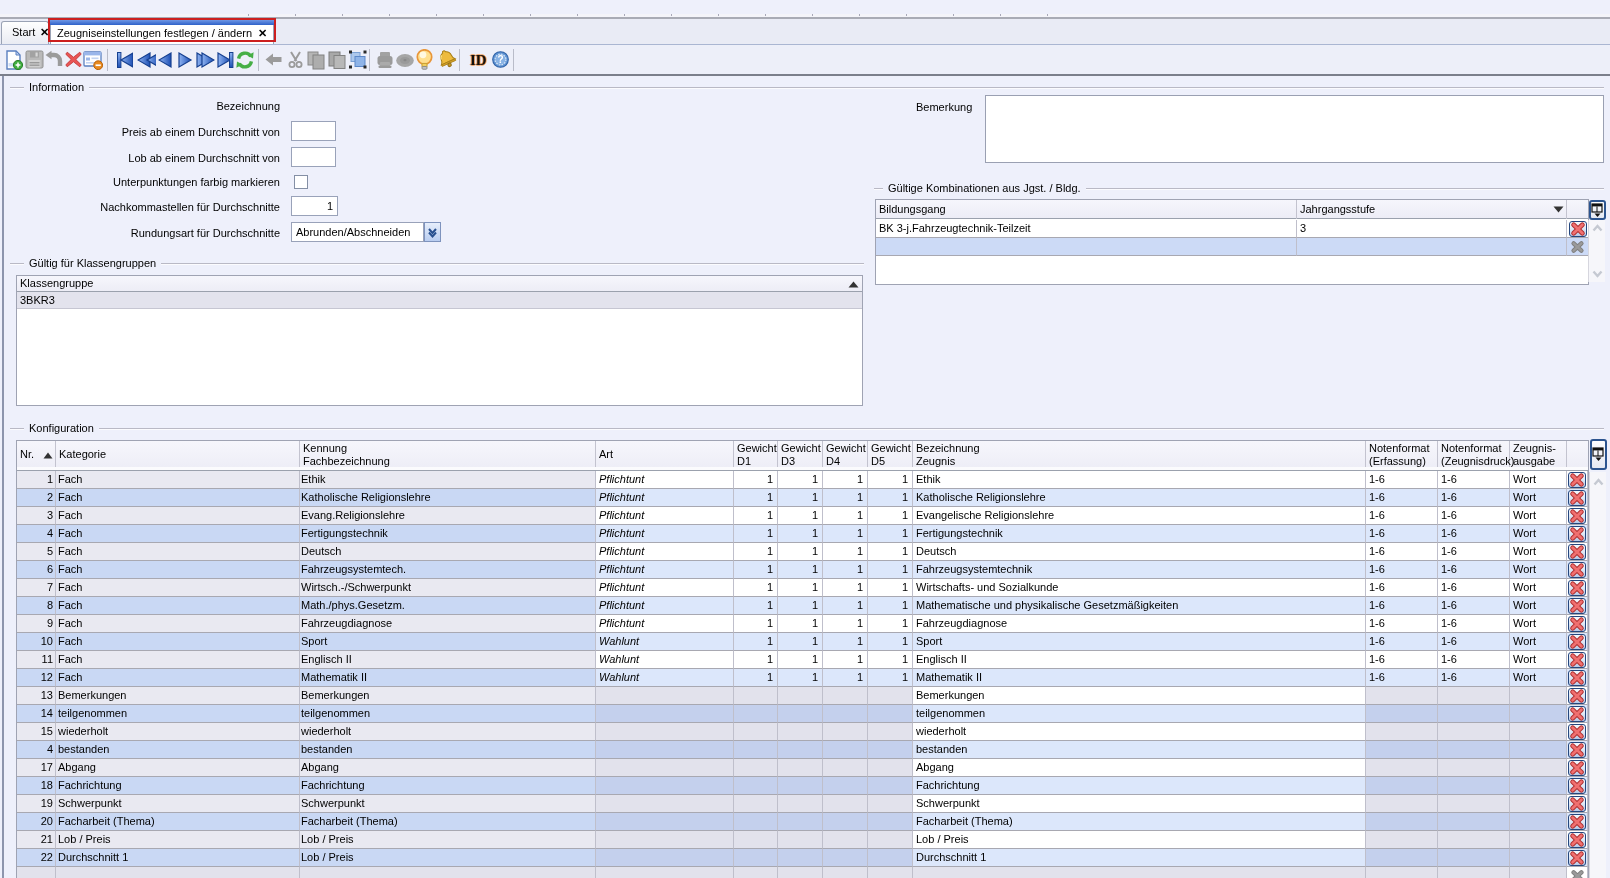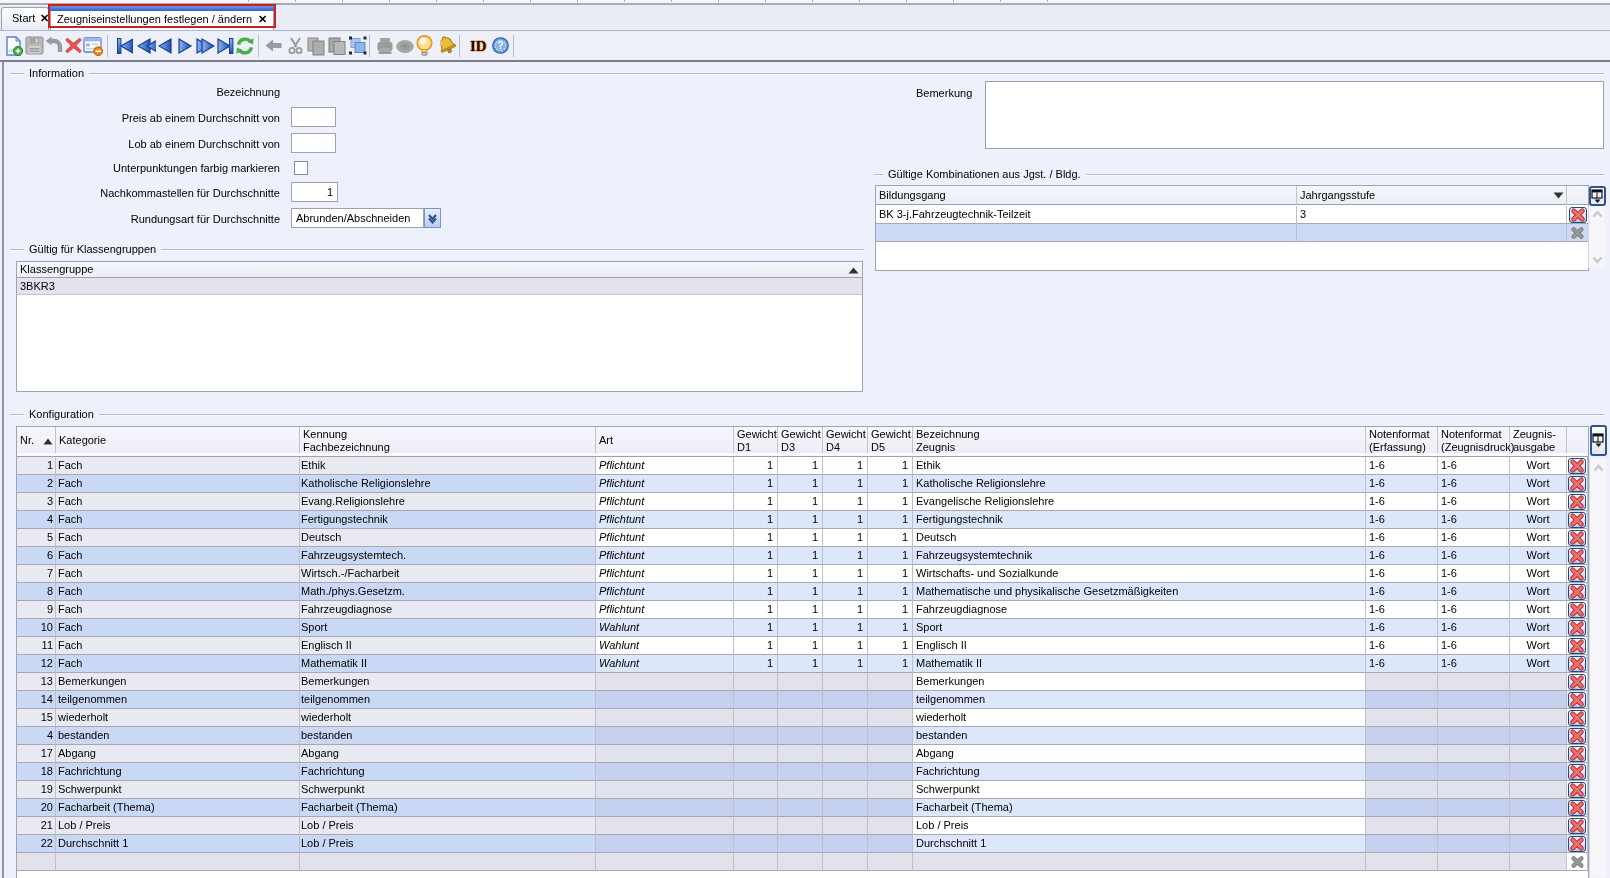--- a/index.html
+++ b/index.html
@@ -1,17 +1,17 @@
 <!DOCTYPE html>
 <html><head><meta charset="utf-8">
 <style>
 *{margin:0;padding:0;box-sizing:border-box;}
 html,body{width:1610px;height:878px;overflow:hidden;}
 body{font-family:"Liberation Sans",sans-serif;font-size:11px;color:#000;background:#eef0fb;}
-#app{position:relative;width:1610px;height:626px;}
+#app{position:relative;width:1610px;height:626px;margin-top:14px;}
 .abs{position:absolute;}
 
 #topstrip{left:0;top:0;width:1610px;height:5px;background:#f4f4f9;border-bottom:2px solid #a9abb5;}
 #tabbar{left:0;top:5px;width:1610px;height:25px;background:#e9ebf5;}
 #tab-start{left:1px;top:7px;width:48px;height:23px;background:linear-gradient(#fefefe,#e9ebf3);border:1px solid #9aa2b4;border-bottom:none;border-radius:3px 3px 0 0;}
 #tab-start span{position:absolute;left:10px;top:4px;}
 #tab-start b{position:absolute;left:38px;top:4px;font-weight:bold;}
 #redbox{left:48px;top:4px;width:228px;height:24px;border:2px solid #cc1f1f;}
 #tabblue{left:50px;top:6px;width:224px;height:5px;background:linear-gradient(#6f97e4,#2e61c9);}
 #tab2text{left:57px;top:13px;}
@@ -39,21 +39,21 @@
 .dl{background:#e2e2ec;}
 .db{background:#c4d0ed;}
 .nr{width:39px;text-align:right;padding-right:2px;}
 .kat{width:244px;padding-left:2px;}
 .ken{width:296px;padding-left:1px;}
 .art{width:138px;font-style:italic;}
 .gw{width:44px;text-align:right;padding-right:4px;}
 .gw+.gw{width:45px;}
 .bez{width:453px;}
 .nf{width:72px;}
-.za{width:57px;text-align:center;}
+.za{width:57px;}
 .xc{width:21px;padding:0;text-align:center;}
 .xb{margin-top:1px;}
 .cfgbtn{position:absolute;width:17px;background:linear-gradient(#fdfdfe,#e4e8f2);border:2px solid #2c548f;border-radius:3px;}
 .scrltrk{position:absolute;width:17px;background:#f6f6fa;border-left:1px solid #d6d6de;}
 .chev{position:absolute;left:3px;width:11px;height:11px;}
 </style></head><body>
 <div id="app">
   <div class="abs" id="topstrip"></div>
   <div class="abs" style="left:202px;top:0;width:850px;height:2px;background:repeating-linear-gradient(90deg,rgba(150,150,165,0) 0 46px,#a8a8b8 46px 47px)"></div>
   <div class="abs" id="tabbar"></div>
@@ -406,21 +406,21 @@
         <div class="c eb za">Wort</div>
         <div class="c xc eb"><svg class="xb" width="18" height="16" viewBox="0 0 18 16">
             <rect x="0.5" y="0.5" width="17" height="15" rx="2.5" fill="url(#xg)" stroke="#25477e"></rect>
             <path d="M4.6 3.8 L13.4 12.2 M13.4 3.8 L4.6 12.2" stroke="#b03030" stroke-width="4.8" stroke-linecap="round"></path>
             <path d="M4.6 3.8 L13.4 12.2 M13.4 3.8 L4.6 12.2" stroke="#f07070" stroke-width="2.8" stroke-linecap="round"></path>
           </svg></div>
       </div>
 <div class="trow">
         <div class="c ro rl nr">7</div>
         <div class="c ro rl kat">Fach</div>
-        <div class="c ro rl ken">Wirtsch.-/Facharbeit</div>
+        <div class="c ro rl ken">Wirtsch.-/Schwerpunkt</div>
         <div class="c el art">Pflichtunt</div>
         <div class="c el gw">1</div>
         <div class="c el gw">1</div>
         <div class="c el gw">1</div>
         <div class="c el gw">1</div>
         <div class="c el bez">Wirtschafts- und Sozialkunde</div>
         <div class="c el nf">1-6</div>
         <div class="c el nf">1-6</div>
         <div class="c el za">Wort</div>
         <div class="c xc el"><svg class="xb" width="18" height="16" viewBox="0 0 18 16">

